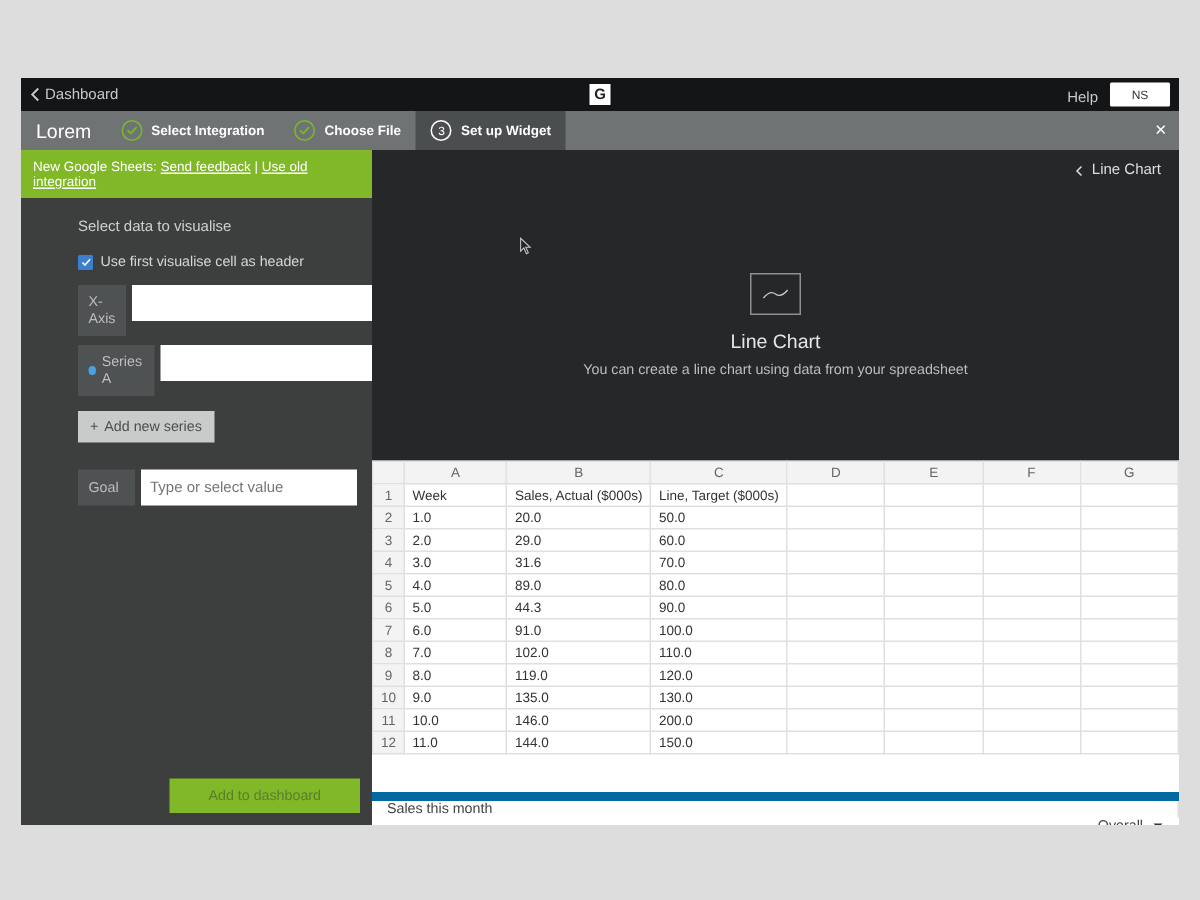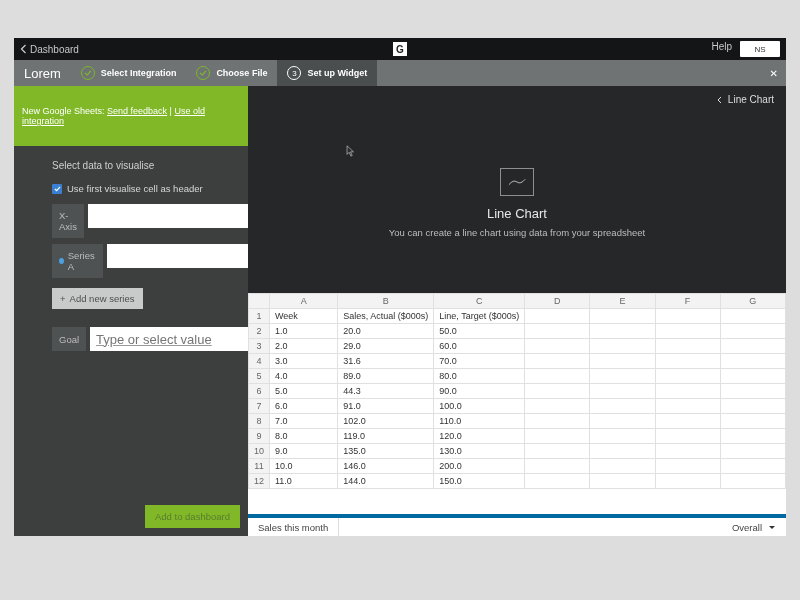--- a/index.html
+++ b/index.html
@@ -1,70 +1,70 @@
 <!DOCTYPE html>
 <html><head>
 <meta charset="utf-8">
 <style>
   * { box-sizing: border-box; margin: 0; padding: 0; font-family: Arial, Helvetica, sans-serif; }
   body { background: #dcdddc; width: 800px; height: 600px; overflow: hidden; position: relative; }
-  .app { position: absolute; left: 14px; top: 38px; width: 772px; height: 498px; background: #4c1d95; border-radius: 2px; display: flex; flex-direction: column; }
+  .app { position: absolute; left: 14px; top: 52px; width: 772px; height: 498px; background: #4c1d95; border-radius: 2px; display: flex; flex-direction: column; }
   .topbar { height: 22px; background: #131516; display: flex; align-items: center; color: #c8c8c8; font-size: 10px; padding: 0 6px; }
   .back { display: flex; align-items: center; cursor: pointer; }
   .back svg { width: 7px; height: 10px; margin-right: 3px; }
   .brand { position: absolute; left: 50%; transform: translateX(-50%); display: flex; align-items: center; }
   .brand .logo { width: 14px; height: 14px; background: #fff; color: #222; font-size: 10px; font-weight: bold; display: flex; align-items: center; justify-content: center; }
-  .top-right { margin-left: auto; display: flex; align-items: flex-start; gap: 8px; }
+  .top-right { margin-left: auto; display: flex; align-items: flex-end; gap: 8px; }
   .avatar { width: 40px; height: 16px; background: #fff; color: #333; font-size: 8px; display: flex; align-items: center; justify-content: center; border-radius: 1px; }
   .stepbar { height: 26px; background: #6f7374; display: flex; align-items: center; color: #fff; font-size: 10px; position: relative; }
   .stepbar .title { padding: 0 10px; font-size: 13px; font-weight: 300; }
   .step { display: flex; align-items: center; gap: 6px; padding: 0 10px; height: 100%; }
   .step.done .circle { border: 1.5px solid #7bb928; width: 14px; height: 14px; border-radius: 50%; display: flex; align-items: center; justify-content: center; }
   .step.done .circle svg { width: 8px; height: 6px; }
   .step.active { background: #4a4e4f; }
   .step.active .circle { border: 1.5px solid #fff; width: 14px; height: 14px; border-radius: 50%; display: flex; align-items: center; justify-content: center; font-size: 8px; }
   .step .label { font-size: 9px; font-weight: bold; }
   .closex { position: absolute; right: 8px; font-size: 10px; cursor: pointer; }
   .body { flex: 1; display: flex; overflow: hidden; }
   .sidebar { width: 234px; background: #3d3f3f; display: flex; flex-direction: column; }
-  .banner { background: #80b827; color: #fff; font-size: 9px; padding: 20px 8px; }
+  .banner { background: #80b827; color: #fff; font-size: 9px; padding: 6px 8px; }
   .banner .link { text-decoration: underline; cursor: pointer; }
   .side-content { padding: 14px 10px; color: #d7d7d7; font-size: 10px; flex: 1; margin-left: 28px; }
   .side-heading { font-size: 10px; margin-bottom: 12px; color: #cfcfcf; }
   .chk-row { display: flex; align-items: center; gap: 5px; margin-bottom: 10px; font-size: 9.5px; }
   .chk { width: 10px; height: 10px; background: #3b7fd1; border-radius: 1px; display: flex; align-items: center; justify-content: center; }
   .chk svg { width: 7px; height: 6px; }
   .field-row { display: flex; gap: 4px; margin-bottom: 6px; }
   .field-label { width: 82px; background: #4f5252; color: #bdbdbd; font-size: 9.5px; padding: 6px 7px; display: flex; align-items: center; gap: 4px; }
   .field-label .dot { width: 6px; height: 6px; border-radius: 50%; background: #4aa0e0; }
   .field-input { flex: 1; background: #fff; border: none; height: 24px; }
   .addseries { background: #c8cbc9; color: #4d4d4d; font-size: 9.5px; padding: 5px 8px; display: inline-flex; align-items: center; gap: 4px; margin-top: 4px; cursor: pointer; }
   .goal-row { display: flex; gap: 4px; margin-top: 18px; }
-  .goal-input { flex: 1; background: #fff; border: none; height: 24px; padding: 0 6px; font-size: 13px; color: #999; text-decoration: underline; }
+  .goal-input { flex: 1; background: #fff; border: none; height: 24px; padding: 0 6px; font-size: 10px; color: #999; }
   .addbtn-wrap { padding: 8px; display: flex; justify-content: flex-end; }
-  .addbtn { background: #80b827; color: #5a7d2f; font-size: 9.5px; padding: 6px 10px; cursor: not-allowed; }
+  .addbtn { background: #80b827; color: #5a7d2f; font-size: 9.5px; padding: 6px 26px; cursor: not-allowed; }
   .main { flex: 1; display: flex; flex-direction: column; background: #252728; }
   .crumb { color: #dedede; font-size: 10px; padding: 8px 12px; display: flex; justify-content: flex-end; align-items: center; gap: 6px; }
   .crumb svg { width: 5px; height: 8px; }
   .preview { flex: 0 0 180px; display: flex; flex-direction: column; align-items: center; justify-content: center; color: #e6e6e6; position: relative; }
   .cursor { position: absolute; left: 98px; top: 30px; }
   .cursor svg { width: 9px; height: 12px; }
   .iconbox { width: 34px; height: 28px; border: 1px solid #8f8f8f; display: flex; align-items: center; justify-content: center; margin-bottom: 10px; }
   .iconbox svg { width: 18px; height: 10px; }
   .preview h3 { font-size: 13px; font-weight: normal; margin-bottom: 6px; }
   .preview p { font-size: 9.5px; color: #bdbdbd; }
   .sheet-wrap { flex: 1; background: #fff; display: flex; flex-direction: column; overflow: hidden; }
   .sheet { flex: 1; overflow: auto; }
   table { border-collapse: collapse; width: 100%; font-size: 9px; color: #333; }
   th, td { border: 1px solid #e0e0e0; padding: 2px 5px; text-align: left; height: 15px; white-space: nowrap; overflow: hidden; }
   th { background: #f3f3f3; font-weight: normal; color: #666; text-align: center; }
   .rowhdr { background: #f3f3f3; text-align: center; color: #666; width: 18px; }
   .colA { width: 76px; } .colB { width: 76px; } .colC { width: 76px; }
   .colD, .colE, .colF, .colG { width: 76px; }
-  .sheet-tabs { height: 22px; border-top: 4px solid #0369a1; display: flex; font-size: 9.5px; color: #444; }
+  .sheet-tabs { height: 22px; border-top: 6px solid #0369a1; display: flex; font-size: 9.5px; color: #444; flex-direction: column; }
   .sheet-tab { padding: 0 10px; height: 100%; display: flex; align-items: center; border-right: 1px solid #ddd; }
   .overall { margin-left: auto; padding: 0 10px; display: flex; align-items: center; gap: 6px; }
   .overall svg { width: 8px; height: 5px; }
 </style>
 </head>
 <body>
 
 <div class="app">
 
   <div class="topbar">

